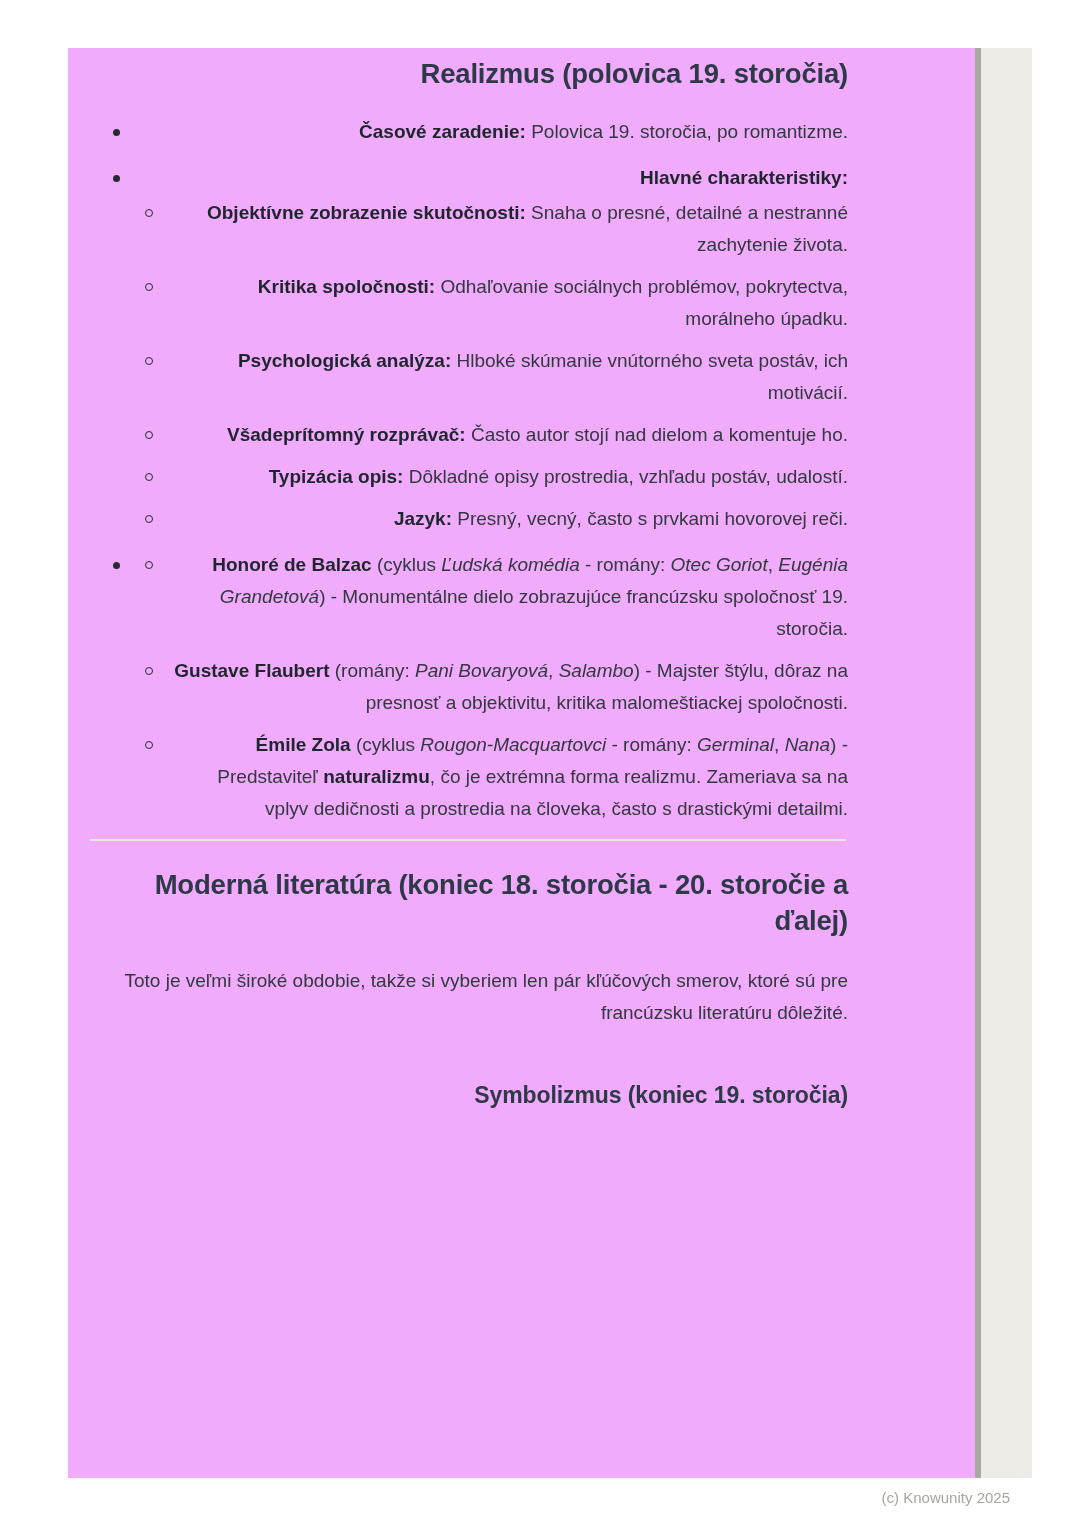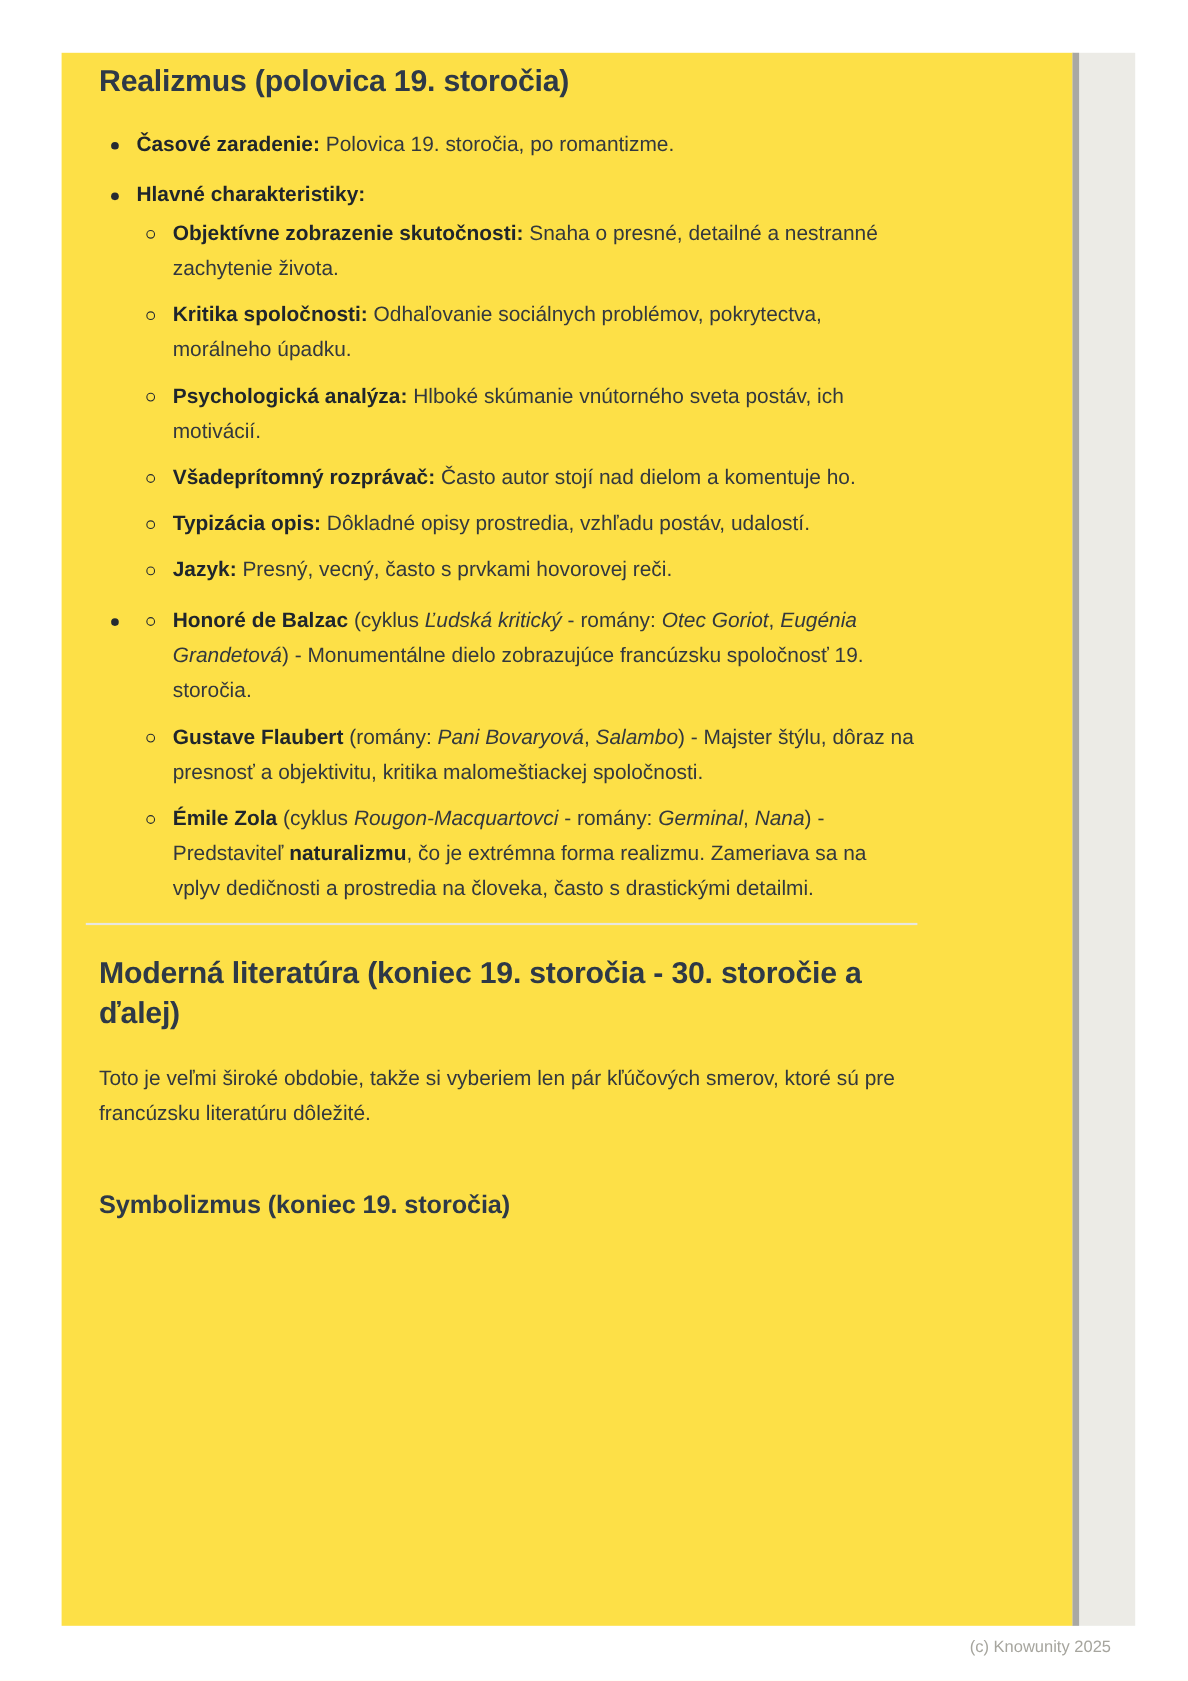--- a/index.html
+++ b/index.html
@@ -7,24 +7,25 @@
   body {
     width:1080px; height:1528px;
     background:#ffffff;
     font-family:"Liberation Sans","DejaVu Sans",sans-serif;
     -webkit-font-smoothing:antialiased;
   }
   .canvas { position:relative; width:1080px; height:1528px; overflow:hidden; background:#ffffff; }
 
   
   .paper {
-    position:absolute; left:56px; top:48px;
+    position:absolute; left:68px; top:48px;
     width:920px; height:1430px;
-    background:#fde047;
+    background:#f0abfc;
     overflow:hidden;
+    text-align:right;
   }
   .doc-content {
     position:absolute; left:34px; top:8px; width:746px;
     color:#33383e;
     font-size:19px;
     line-height:32px;
   }
   .doc-content h2 {
     font-size:27.5px; line-height:36px; font-weight:700;
     color:#2e3947; margin:0 0 24px 0; letter-spacing:-0.2px;
@@ -84,27 +85,27 @@
           <li><b>Časové zaradenie:</b><span> Polovica 19. storočia, po romantizme.</span></li>
           <li><b>Hlavné charakteristiky:</b><ul class="lvl2">
               <li><b>Objektívne zobrazenie skutočnosti:</b><span> Snaha o presné, detailné a nestranné zachytenie života.</span></li>
               <li><b>Kritika spoločnosti:</b><span> Odhaľovanie sociálnych problémov, pokrytectva, morálneho úpadku.</span></li>
               <li><b>Psychologická analýza:</b><span> Hlboké skúmanie vnútorného sveta postáv, ich motivácií.</span></li>
               <li><b>Všadeprítomný rozprávač:</b><span> Často autor stojí nad dielom a komentuje ho.</span></li>
               <li><b>Typizácia opis:</b><span> Dôkladné opisy prostredia, vzhľadu postáv, udalostí.</span></li>
               <li><b>Jazyk:</b><span> Presný, vecný, často s prvkami hovorovej reči.</span></li>
             </ul></li>
           <li><ul class="lvl2">
-              <li><b>Honoré de Balzac</b><span> (cyklus </span><i>Ľudská kritický</i><span> - romány: </span><i>Otec Goriot</i><span>, </span><i>Eugénia Grandetová</i><span>) - Monumentálne dielo zobrazujúce francúzsku spoločnosť 19. storočia.</span></li>
+              <li><b>Honoré de Balzac</b><span> (cyklus </span><i>Ľudská komédia</i><span> - romány: </span><i>Otec Goriot</i><span>, </span><i>Eugénia Grandetová</i><span>) - Monumentálne dielo zobrazujúce francúzsku spoločnosť 19. storočia.</span></li>
               <li><b>Gustave Flaubert</b><span> (romány: </span><i>Pani Bovaryová</i><span>, </span><i>Salambo</i><span>) - Majster štýlu, dôraz na presnosť a objektivitu, kritika malomeštiackej spoločnosti.</span></li>
               <li><b>Émile Zola</b><span> (cyklus </span><i>Rougon-Macquartovci</i><span> - romány: </span><i>Germinal</i><span>, </span><i>Nana</i><span>) - Predstaviteľ </span><b>naturalizmu</b><span>, čo je extrémna forma realizmu. Zameriava sa na vplyv dedičnosti a prostredia na človeka, často s drastickými detailmi.</span></li>
             </ul></li>
         </ul>
         <hr>
-        <h2>Moderná literatúra (koniec 19. storočia - 30. storočie a ďalej)</h2>
+        <h2>Moderná literatúra (koniec 18. storočia - 20. storočie a ďalej)</h2>
         <p><span>Toto je veľmi široké obdobie, takže si vyberiem len pár kľúčových smerov, ktoré sú pre francúzsku literatúru dôležité.</span></p>
         <h3>Symbolizmus (koniec 19. storočia)</h3>
       </div>
   </div>
   <div class="scroll-track">
     <div class="scroll-thumb"></div>
   </div>
   <div class="watermark">(c) Knowunity 2025</div>
 </div>
 

